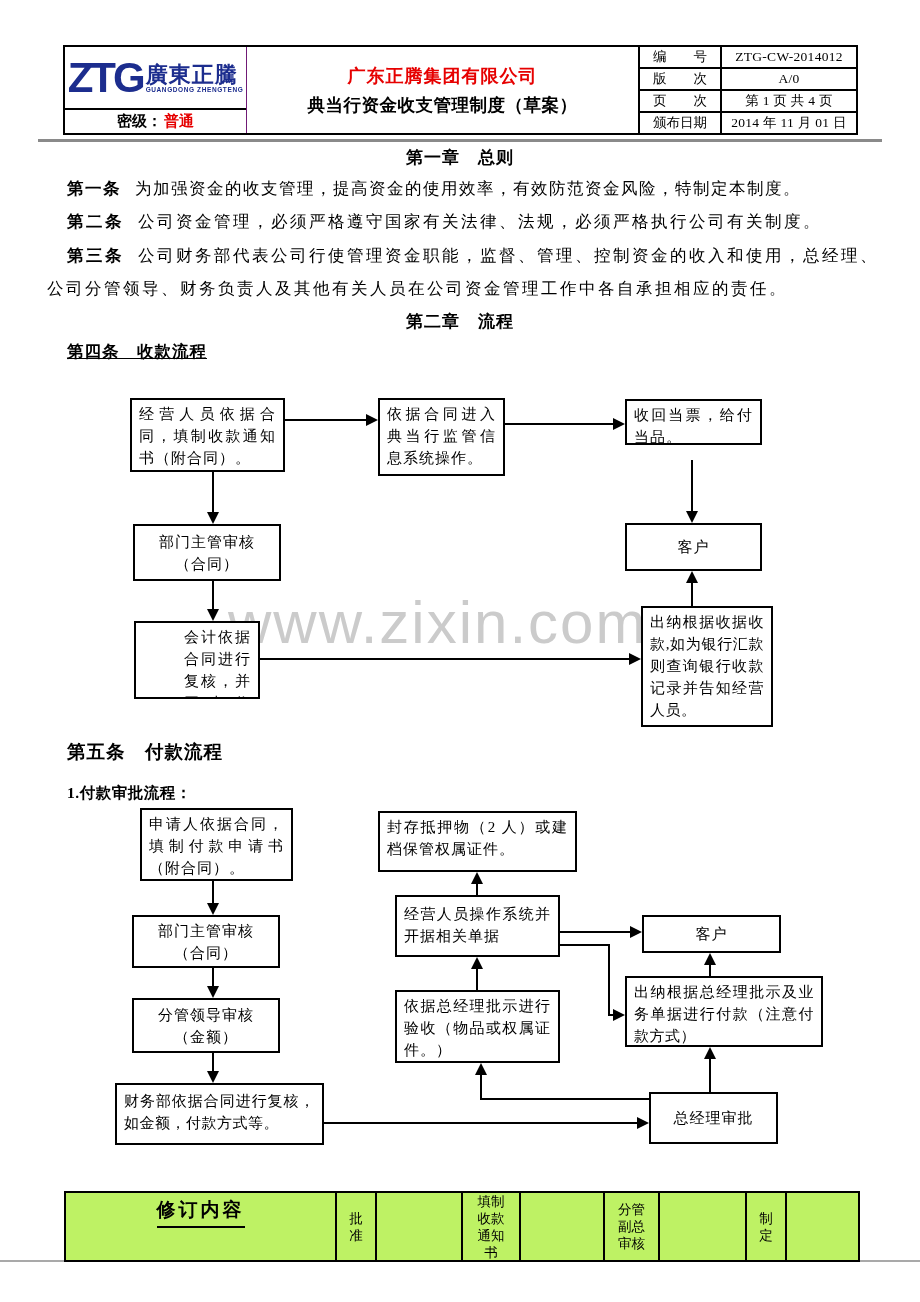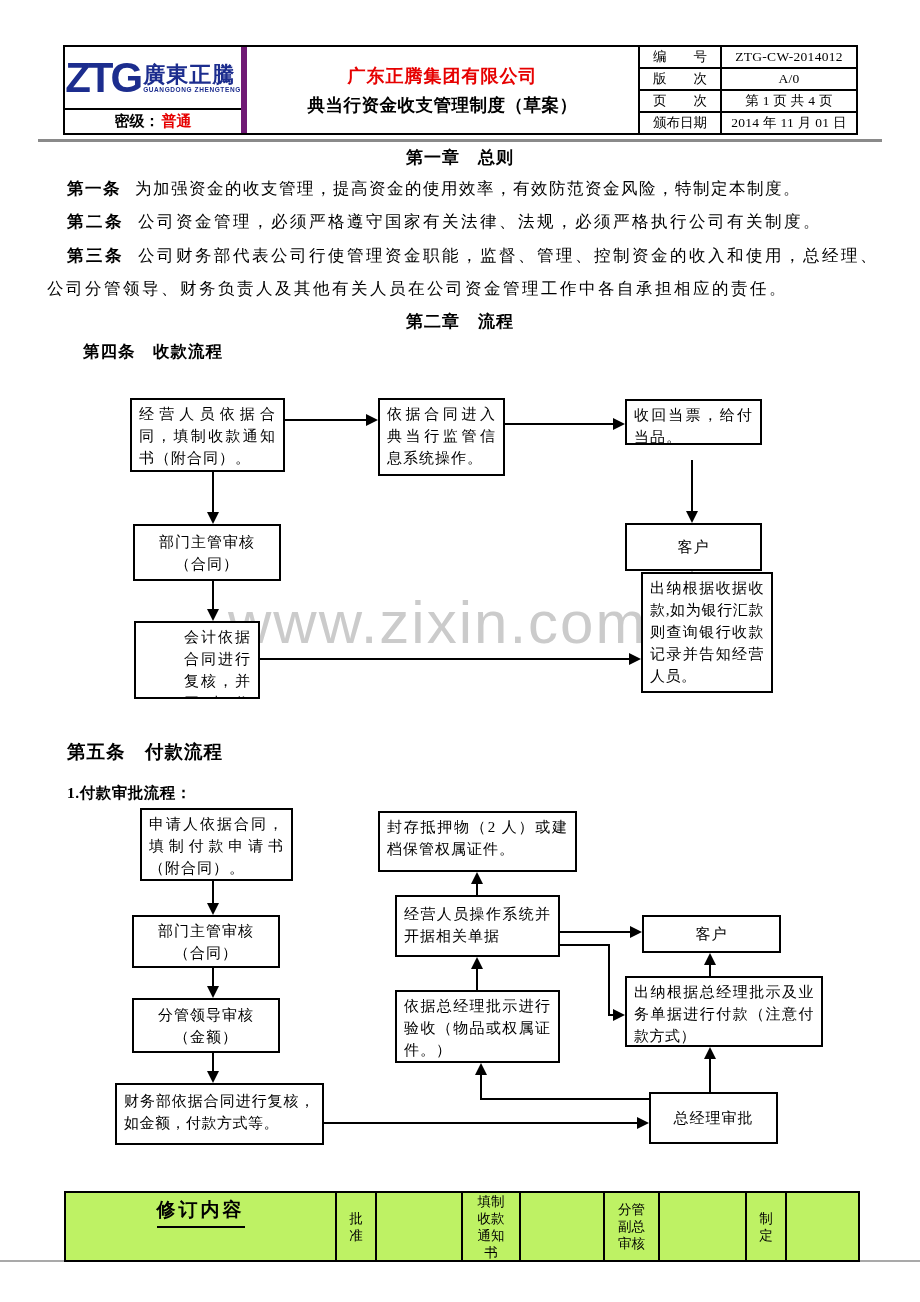--- a/index.html
+++ b/index.html
@@ -8,21 +8,21 @@
     position:relative; width:920px; height:1302px; margin:0 auto;
     background:#ffffff; overflow:hidden;
     font-family:"Liberation Serif", serif; color:#000;
   }
   
   #header-table {
     position:absolute; left:63px; top:45px; width:795px; height:90px;
     border:2px solid #000; display:flex;
   }
   .hcell { height:100%; }
-  #logo-cell { width:182px; border-right:6px solid #701a75; display:flex; flex-direction:column; }
+  #logo-cell { width:182px; border-right:1px solid #701a75; display:flex; flex-direction:column; }
   #logo-area { flex:1; display:flex; align-items:center; justify-content:center; gap:3px; }
   #ztg-text { font-family:"Liberation Sans", sans-serif; font-weight:bold; font-size:42px; line-height:40px; color:#1c2d8e; letter-spacing:-3px; }
   #logo-right { display:flex; flex-direction:column; align-items:flex-start; }
   #logo-cn { font-weight:bold; font-size:22px; line-height:23px; color:#1c2d8e; letter-spacing:1px; font-family:"Liberation Serif", serif; }
   #logo-en { font-family:"Liberation Sans", sans-serif; font-weight:bold; font-size:6.5px; color:#1c2d8e; letter-spacing:0.6px; }
   #security-row { height:25px; border-top:2px solid #000; display:flex; align-items:center; justify-content:center; font-weight:bold; font-size:15px; }
   #security-value { color:#e60000; margin-left:2px; }
   #title-cell { width:393px; border-right:2px solid #000; display:flex; flex-direction:column; align-items:center; justify-content:center; gap:5px; }
   #company-name { color:#e60000; font-weight:bold; font-size:18px; letter-spacing:1px; }
   #doc-title { color:#000; font-weight:bold; font-size:17.5px; letter-spacing:0.5px; }
@@ -120,36 +120,36 @@
   <div class="para" style="left:67px; top:178px;"><b>第一条</b><span>为加强资金的收支管理，提高资金的使用效率，有效防范资金风险，特制定本制度。</span></div>
 
   <div class="para" style="left:67px; top:211px; letter-spacing:2.5px;"><b>第二条</b><span>公司资金管理，必须严格遵守国家有关法律、法规，必须严格执行公司有关制度。</span></div>
 
   <div class="para" style="left:67px; top:245px; letter-spacing:2.5px;"><b>第三条</b><span>公司财务部代表公司行使管理资金职能，监督、管理、控制资金的收入和使用，总经理、</span></div>
 
   <div class="para" style="left:47px; top:278px; letter-spacing:2.5px;"><span>公司分管领导、财务负责人及其他有关人员在公司资金管理工作中各自承担相应的责任。</span></div>
 
   <div class="chapter" style="top:310px;">第二章　流程</div>
 
-  <div class="art-head" style="left:83px; top:341px;">第四条　收款流程</div>
+  <div class="art-head" style="left:67px; top:341px;text-decoration:underline;">第四条　收款流程</div>
 
   <div class="art-head" style="left:67px; top:739px; font-size:18.5px;">第五条　付款流程</div>
 
   <div class="art-head" style="left:67px; top:783px; font-size:15.5px; letter-spacing:0.5px;">1.付款审批流程：</div>
 
   <div class="fbox" style="left:130px; top:398px; width:155px; height:74px;">经营人员依据合同，填制收款通知书（附合同）。</div>
   <div class="fbox" style="left:378px; top:398px; width:127px; height:78px;">依据合同进入典当行监管信息系统操作。</div>
   <div class="fbox" style="left:625px; top:399px; width:137px; height:46px;">收回当票，给付当品。</div>
   <div class="fbox ctr" style="left:625px; top:523px; width:137px; height:48px;">客户</div>
   <div class="fbox ctr" style="left:133px; top:524px; width:148px; height:57px;">
     <span>部门主管审核</span>
     <span>（合同）</span>
   </div>
   <div class="fbox" style="left:134px; top:621px; width:126px; height:78px;padding-left:48px;">会计依据合同进行复核，并开出收据。</div>
-  <div class="fbox" style="left:641px; top:572px; width:132px; height:121px; letter-spacing:0.5px;">出纳根据收据收款,如为银行汇款则查询银行收款记录并告知经营人员。</div>
+  <div class="fbox" style="left:641px; top:606px; width:132px; height:121px; letter-spacing:0.5px;">出纳根据收据收款,如为银行汇款则查询银行收款记录并告知经营人员。</div>
 
   <div class="hline" style="left:285px; top:419px; width:81px;"></div>
   <div class="ah ah-r" style="left:366px; top:414px;"></div>
   <div class="hline" style="left:505px; top:423px; width:108px;"></div>
   <div class="ah ah-r" style="left:613px; top:418px;"></div>
   <div class="vline" style="left:212px; top:472px; height:40px;"></div>
   <div class="ah ah-d" style="left:207px; top:512px;"></div>
   <div class="vline" style="left:691px; top:460px; height:51px;"></div>
   <div class="ah ah-d" style="left:686px; top:511px;"></div>
   <div class="vline" style="left:212px; top:581px; height:28px;"></div>

